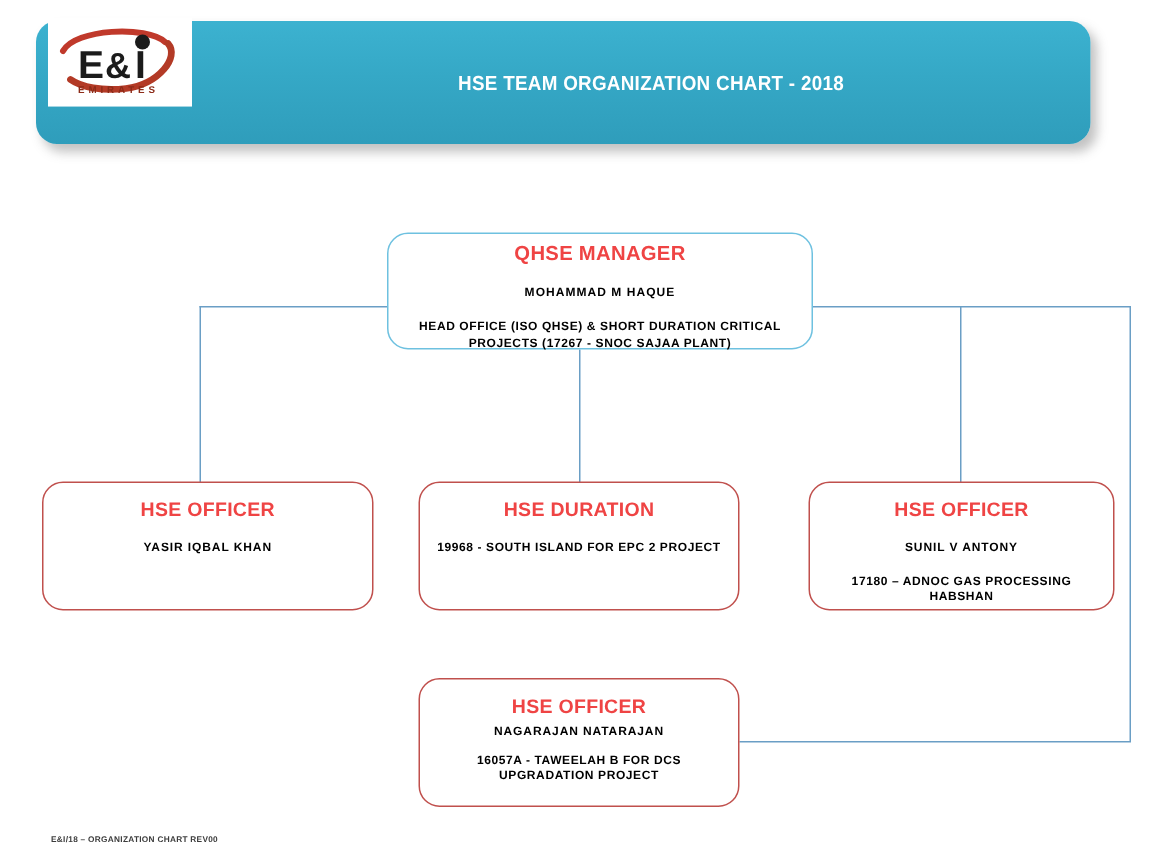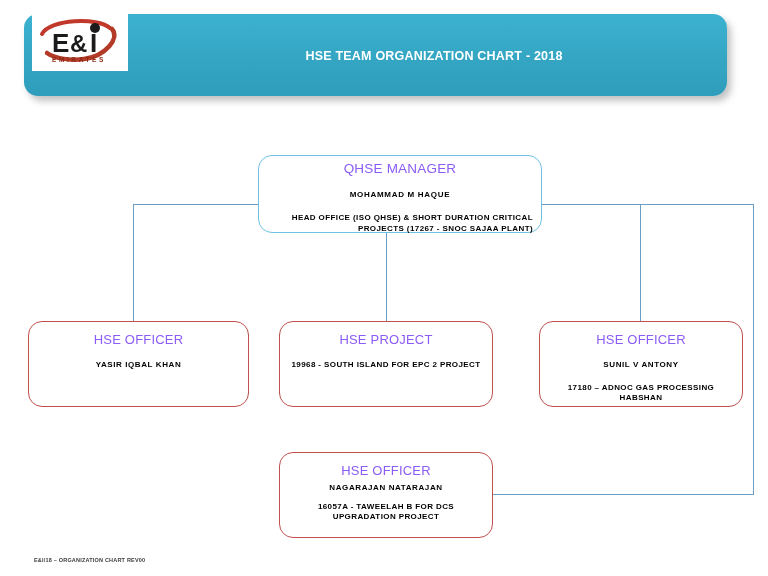--- a/index.html
+++ b/index.html
@@ -78,22 +78,22 @@
     padding: 6px 8px;
   }
   .node.top {
     border: 1.5px solid #6ec1e0;
   }
   .node.child {
     border: 1.5px solid #c0504d;
   }
   .node .role {
     font-size: 13px;
-    font-weight: normal;
-    color: #8b5cf6;
+    font-weight: bold;
+    color: #ef4444;
     letter-spacing: 0.2px;
     line-height: 1.25;
   }
   .node .person {
     font-size: 8px;
     font-weight: bold;
     color: #000000;
     letter-spacing: 0.6px;
     line-height: 1.3;
   }
@@ -102,21 +102,21 @@
     font-weight: bold;
     color: #000000;
     letter-spacing: 0.4px;
     line-height: 1.35;
   }
 
   
   #node-manager { left: 258px; top: 155px; width: 284px; height: 78px; padding-top: 5px; }
   #node-manager .role { font-size: 13.5px; }
   #node-manager .person { margin-top: 12px; letter-spacing: 0.7px; }
-  #node-manager .scope { margin-top: 13px; text-align: right; }
+  #node-manager .scope { margin-top: 13px; }
 
   
   .node.child .role { margin-top: 4px; }
   .node.child .person { margin-top: 12px; }
   .node.child .scope { margin-top: 12px; }
 
   #node-officer-1 { left: 28px;  top: 321px; width: 221px; height: 86px; }
   #node-engineer  { left: 279px; top: 321px; width: 214px; height: 86px; }
   #node-officer-2 { left: 539px; top: 321px; width: 204px; height: 86px; }
   #node-officer-3 { left: 279px; top: 452px; width: 214px; height: 86px; }
@@ -174,21 +174,21 @@
     <div class="person">MOHAMMAD M HAQUE</div>
     <div class="scope">HEAD OFFICE (ISO QHSE) &amp; SHORT DURATION CRITICAL PROJECTS (17267 - SNOC SAJAA PLANT)</div>
   </div>
 
   <div class="node child" id="node-officer-1">
     <div class="role">HSE OFFICER</div>
     <div class="person">YASIR IQBAL KHAN</div>
   </div>
 
   <div class="node child" id="node-engineer">
-    <div class="role">HSE PROJECT</div>
+    <div class="role">HSE DURATION</div>
     <div class="scope">19968 - SOUTH ISLAND FOR EPC 2 PROJECT</div>
   </div>
 
   <div class="node child" id="node-officer-2">
     <div class="role">HSE OFFICER</div>
     <div class="person">SUNIL V ANTONY</div>
     <div class="scope">17180 – ADNOC GAS PROCESSING HABSHAN</div>
   </div>
 
   <div class="node child" id="node-officer-3">

